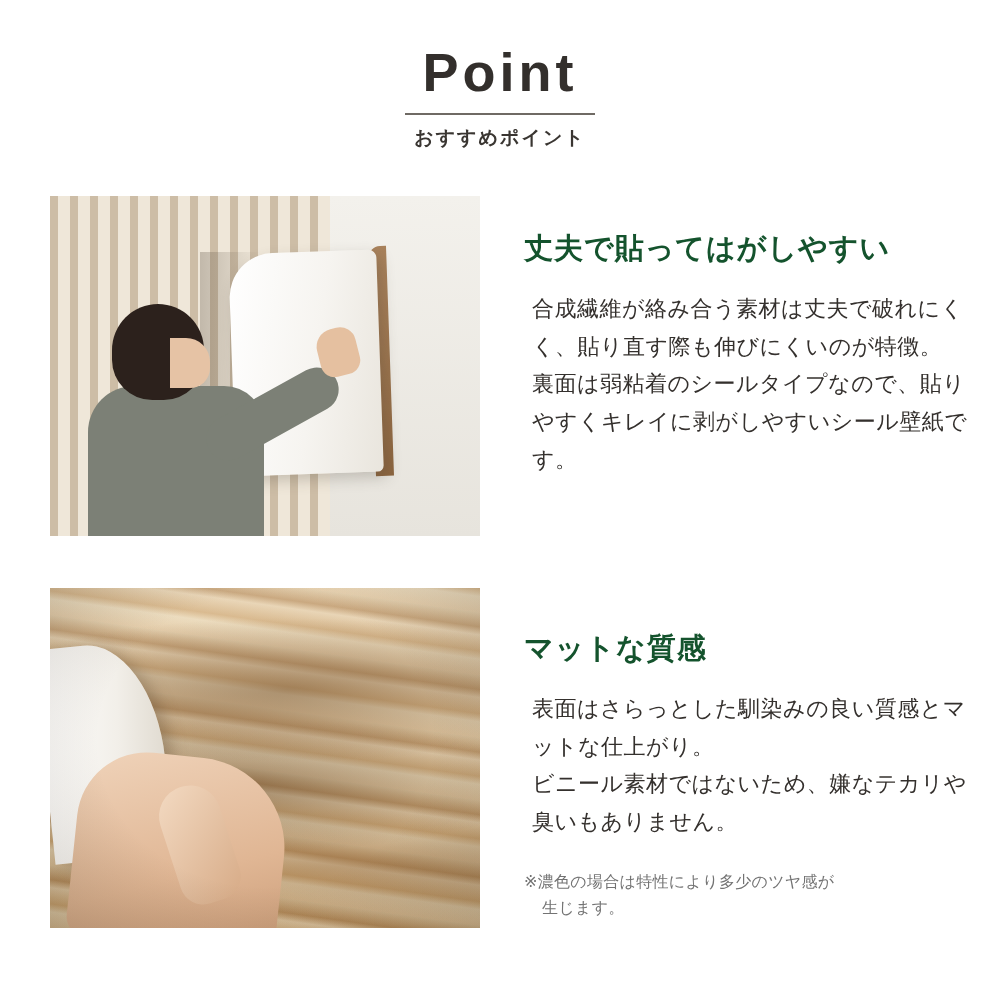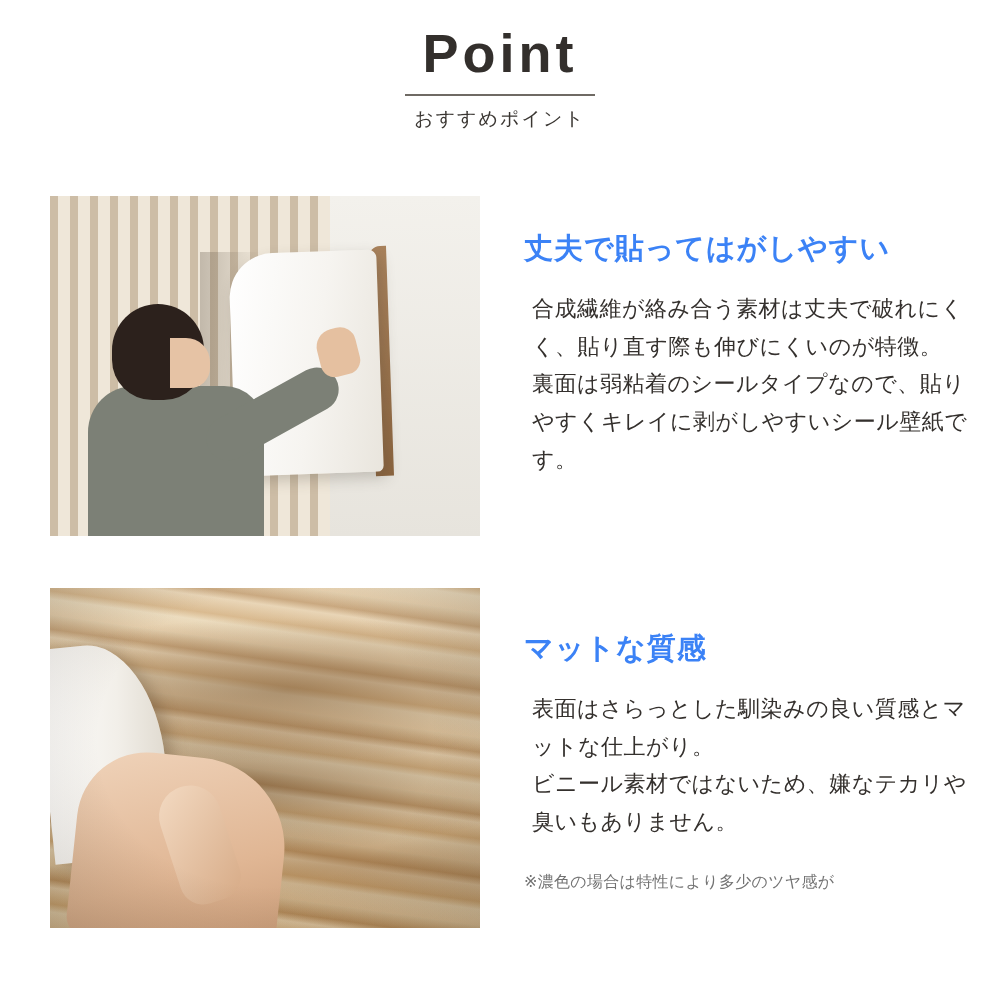--- a/index.html
+++ b/index.html
@@ -18,39 +18,39 @@
   .page {
     position: relative;
     width: 1000px;
     height: 1000px;
     box-sizing: border-box;
   }
 
   
   .header {
     text-align: center;
-    padding-top: 25px;
+    padding-top: 44px;
   }
   .header-title {
     font-size: 54px;
     font-weight: bold;
     letter-spacing: 4px;
     color: #332f2c;
     line-height: 1.05;
     margin: 0;
   }
   .header-rule {
     width: 190px;
     height: 2px;
     background: #6f6a64;
     margin: 12px auto 10px auto;
   }
   .header-subtitle {
     font-size: 19px;
-    font-weight: normal;
+    font-weight: bold;
     letter-spacing: 2px;
     color: #3a3632;
     margin: 0;
   }
 
   
   .section {
     position: absolute;
     display: flex;
     align-items: flex-start;
@@ -67,21 +67,21 @@
     background: #d9d3c9;
   }
 
   .text-col {
     margin-left: 44px;
     width: 460px;
   }
   .heading {
     font-size: 29px;
     font-weight: bold;
-    color: #3b82f6;
+    color: #14532d;
     letter-spacing: 1px;
     margin: 34px 0 22px 0;
     line-height: 1.3;
   }
   .section-2 .heading {
     margin-top: 42px;
   }
   .body-text {
     font-size: 22px;
     line-height: 1.72;
@@ -290,17 +290,18 @@
       <div class="p2-curl"></div>
       <div class="p2-hand"></div>
       <div class="p2-thumb"></div>
       <div class="p2-vignette"></div>
     </div>
     <div class="text-col">
       <h2 class="heading">マットな質感</h2>
       <p class="body-text">表面はさらっとした馴染みの良い質感とマットな仕上がり。<br>ビニール素材ではないため、嫌なテカリや臭いもありません。</p>
       <p class="note-text">
         <span>※濃色の場合は特性により多少のツヤ感が</span>
+        <span class="note-indent">生じます。</span>
       </p>
     </div>
   </div>
 
 </div>
 
 </body></html>

